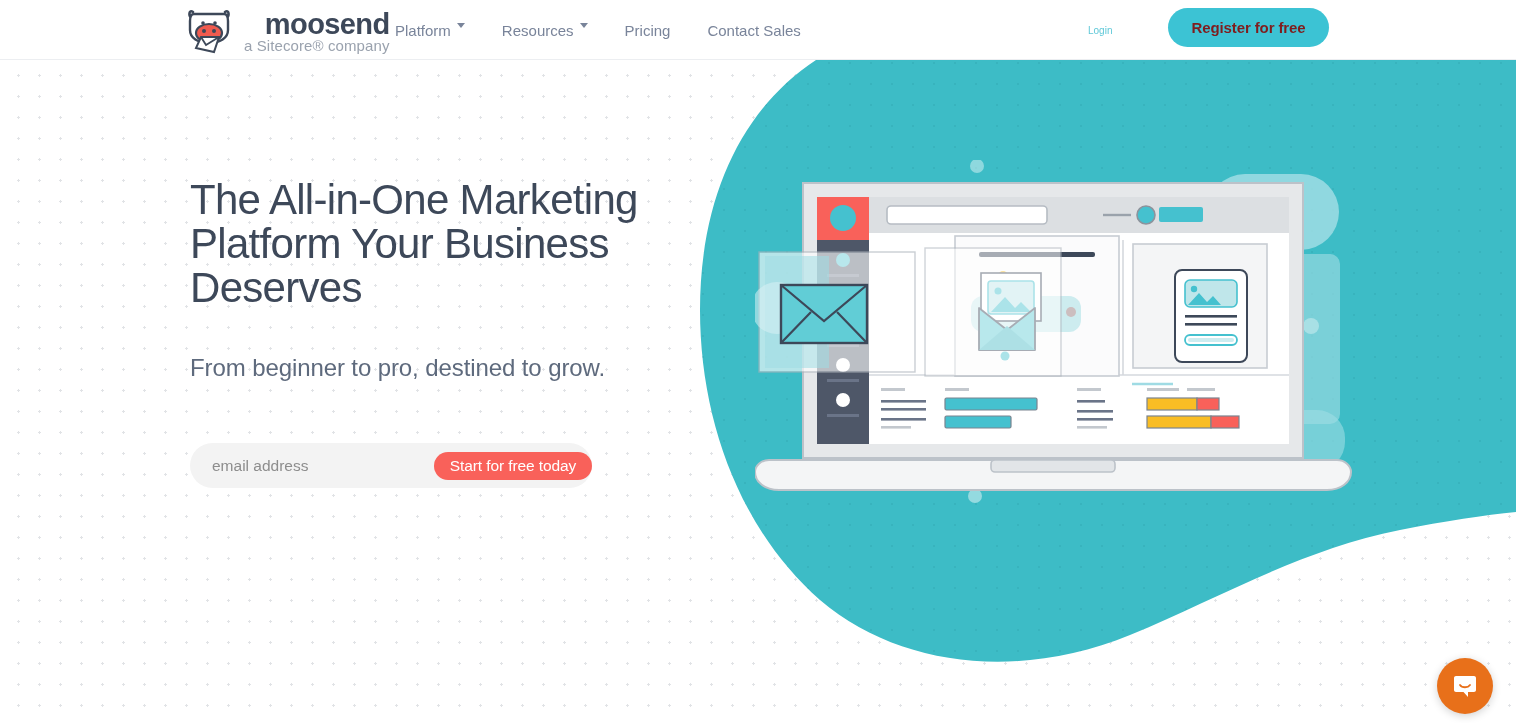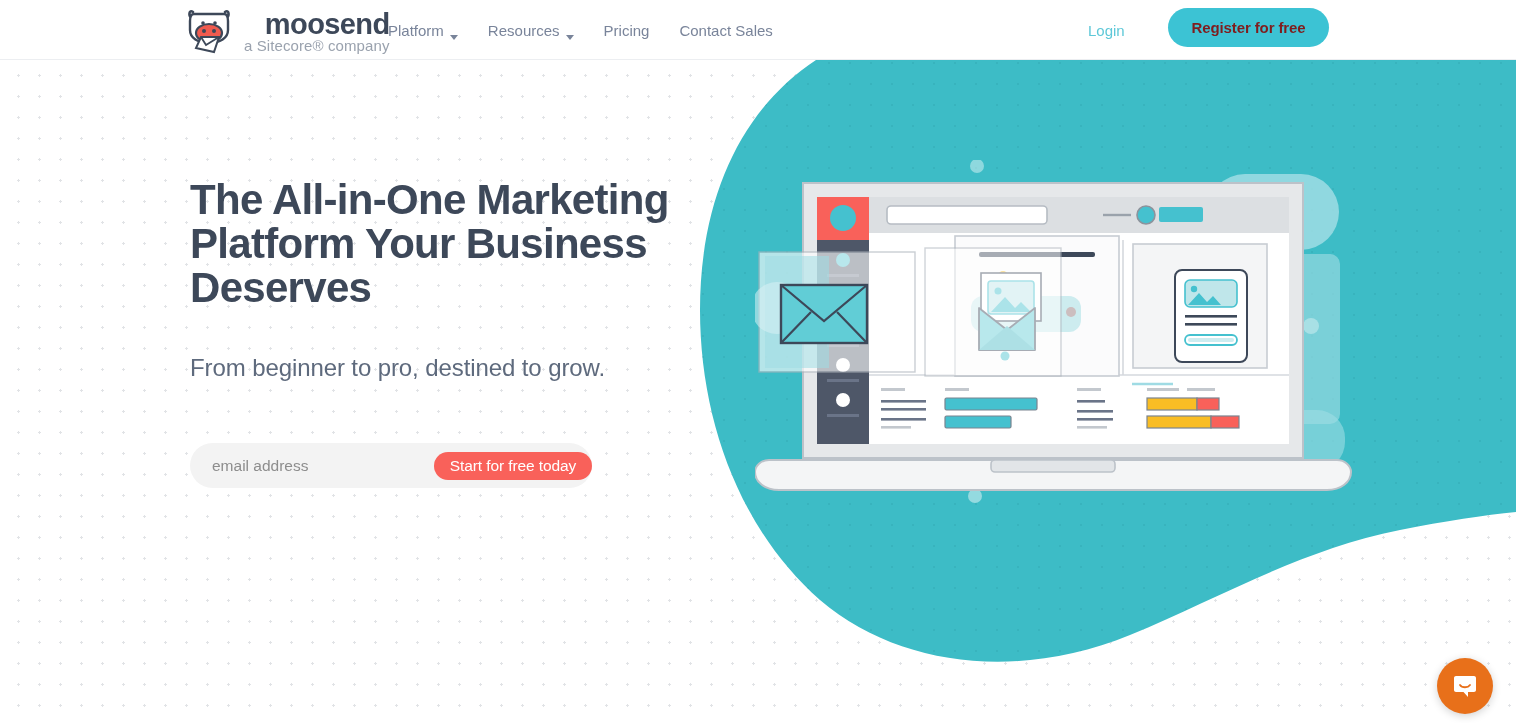--- a/index.html
+++ b/index.html
@@ -79,41 +79,42 @@
     display: flex;
     align-items: center;
     gap: 0;
   }
   .nav-item {
     font-size: 15px;
     color: #79849a;
     padding: 0 15px;
     cursor: pointer;
     display: flex;
-    align-items: flex-end;
+    align-items: flex-start;
     gap: 6px;
     white-space: nowrap;
+    margin-left: 7px;
   }
   .nav-item:first-child { padding-left: 0; }
   .caret {
     width: 0; height: 0;
     border-left: 4.5px solid transparent;
     border-right: 4.5px solid transparent;
     border-top: 5.5px solid #79849a;
     display: inline-block;
     position: relative;
     top: 1px;
   }
 
   .login-link {
     position: absolute;
     left: 1088px; top: 0;
     height: 60px;
     display: flex; align-items: center;
-    font-size: 15px;
+    font-size: 10px;
     color: #5ec8d8;
     cursor: pointer;
   }
   .register-btn {
     position: absolute;
     left: 1168px; top: 8px;
     width: 161px; height: 39px;
     border: none;
     border-radius: 20px;
     background: #3cc3d4;
@@ -136,21 +137,21 @@
   
   .hero-copy {
     position: absolute;
     left: 190px; top: 178px;
     width: 520px;
     z-index: 10;
   }
   .hero-title {
     font-size: 42px;
     line-height: 44px;
-    font-weight: bold;
+    font-weight: normal;
     color: #3d4859;
     letter-spacing: -0.7px;
   }
   .hero-sub {
     margin-top: 44px;
     font-size: 24px;
     color: #5e6a7d;
     letter-spacing: -0.1px;
   }
 

